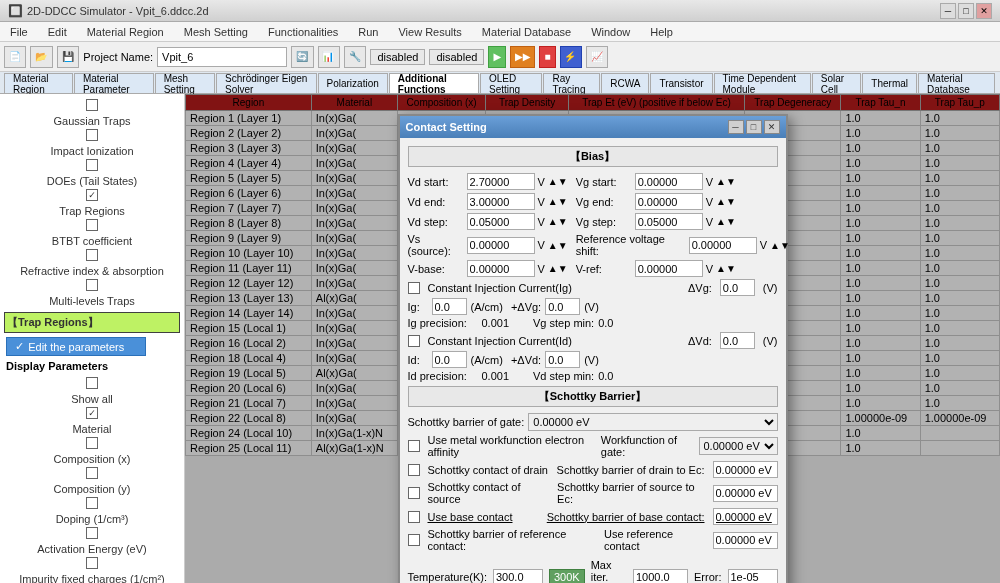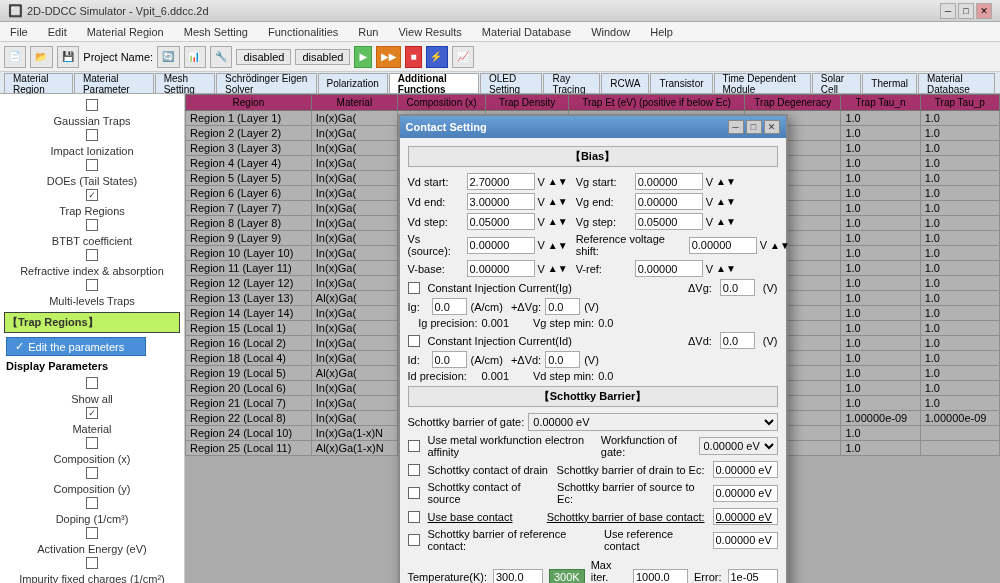--- a/index.html
+++ b/index.html
@@ -39,21 +39,21 @@
     .sidebar-label { font-size: 11px; color: #333; }
     .sidebar-group { font-weight: bold; font-size: 11px; color: #333; margin: 4px 0 2px 0; padding: 2px; background: #bef264; border: 1px solid #404040; }
     .edit-params-btn { background: #4a90d9; color: white; border: 1px solid #2a70b9; padding: 2px 8px; margin: 4px 2px; cursor: pointer; font-size: 10px; display: flex; align-items: center; gap: 4px; width: 140px; }
     .display-params-label { font-size: 11px; font-weight: bold; margin: 4px 2px; }
     
     
     .main-content { flex: 1; background: #f5f5f5; overflow: hidden; position: relative; }
     
     
     .data-table { width: 100%; border-collapse: collapse; font-size: 11px; }
-    .data-table th { background: #ec4899; border: 1px solid #aaa; padding: 2px 4px; text-align: center; font-weight: normal; white-space: nowrap; font-size: 10px; }
+    .data-table th { background: #b91c1c; border: 1px solid #aaa; padding: 2px 4px; text-align: center; font-weight: normal; white-space: nowrap; font-size: 10px; }
     .data-table td { border: 1px solid #ccc; padding: 1px 4px; background: white; white-space: nowrap; font-size: 11px; }
     .region-col { color: #000; min-width: 90px; }
     .material-col { color: #000; }
     
     
     .modal-overlay { position: absolute; top: 0; left: 0; right: 0; bottom: 0; background: rgba(0,0,0,0.3); display: flex; align-items: flex-start; justify-content: center; z-index: 100; padding-top: 20px; }
     .modal { background: #f0f0f0; border: 2px solid #888; width: 390px; box-shadow: 4px 4px 12px rgba(0,0,0,0.4); }
     .modal-title-bar { background: linear-gradient(to bottom, #6a9fd8, #4a7fb8); color: white; padding: 3px 6px; display: flex; align-items: center; justify-content: space-between; height: 22px; }
     .modal-title { font-size: 11px; font-weight: bold; }
     .modal-controls { display: flex; gap: 2px; }
@@ -100,20 +100,21 @@
   <span class="menu-item">Material Database</span>
   <span class="menu-item">Window</span>
   <span class="menu-item">Help</span>
 </div>
 
 <div class="toolbar">
   <button class="toolbar-btn">📄</button>
   <button class="toolbar-btn">📂</button>
   <button class="toolbar-btn">💾</button>
   <span class="toolbar-label">Project Name:</span>
+  <input class="project-name-field" type="text" value="Vpit_6" style="">
   <button class="toolbar-btn">🔄</button>
   <button class="toolbar-btn">📊</button>
   <button class="toolbar-btn">🔧</button>
   <span style="padding: 1px 6px; border: 1px solid #aaa; background: #e8e8e8; font-size: 11px;">disabled</span>
   <span style="padding: 1px 6px; border: 1px solid #aaa; background: #e8e8e8; font-size: 11px;">disabled</span>
   <button class="toolbar-btn" style="background:#60c060; color:white; border-color:#40a040;">▶</button>
   <button class="toolbar-btn" style="background:#e08020; color:white; border-color:#c06010;">▶▶</button>
   <button class="toolbar-btn" style="background:#e04040; color:white; border-color:#c02020;">■</button>
   <button class="toolbar-btn" style="background:#4060d0; color:white; border-color:#2040b0;">⚡</button>
   <button class="toolbar-btn">📈</button>
@@ -573,21 +574,21 @@
           </div>
           <div style="display:flex; align-items:center; gap:4px; margin-bottom:2px;">
             <span style="font-size:11px; min-width:20px;">Ig:</span>
             <input type="text" style="width: 35px; height: 17px; border: 1px solid rgb(170, 170, 170); font-size: 11px; padding: 0px 2px;" value="0.0">
             <span style="font-size:11px;">(A/cm)</span>
             <span style="font-size:11px; margin-left:4px;">+ΔVg:</span>
             <input type="text" style="width: 35px; height: 17px; border: 1px solid rgb(170, 170, 170); font-size: 11px; padding: 0px 2px;" value="0.0">
             <span style="font-size:11px;">(V)</span>
           </div>
           <div style="display:flex; align-items:center; gap:4px; margin-bottom:3px;">
-            <span style="font-size:11px; min-width:70px;text-align:right;">Ig precision:</span>
+            <span style="font-size:11px; min-width:70px;">Ig precision:</span>
             <span style="font-size:11px;">0.001</span>
             <span style="font-size:11px; margin-left:20px;">Vg step min:</span>
             <span style="font-size:11px;">0.0</span>
           </div>
 
           <div style="display:flex; align-items:center; gap:8px; margin-bottom:2px;">
             <div class="checkbox"></div>
             <span style="font-size:11px;">Constant Injection Current(Id)</span>
             <span style="margin-left:auto; font-size:11px;">ΔVd:</span>
             <input type="text" style="width: 35px; height: 17px; border: 1px solid rgb(170, 170, 170); font-size: 11px; padding: 0px 2px;" value="0.0">

